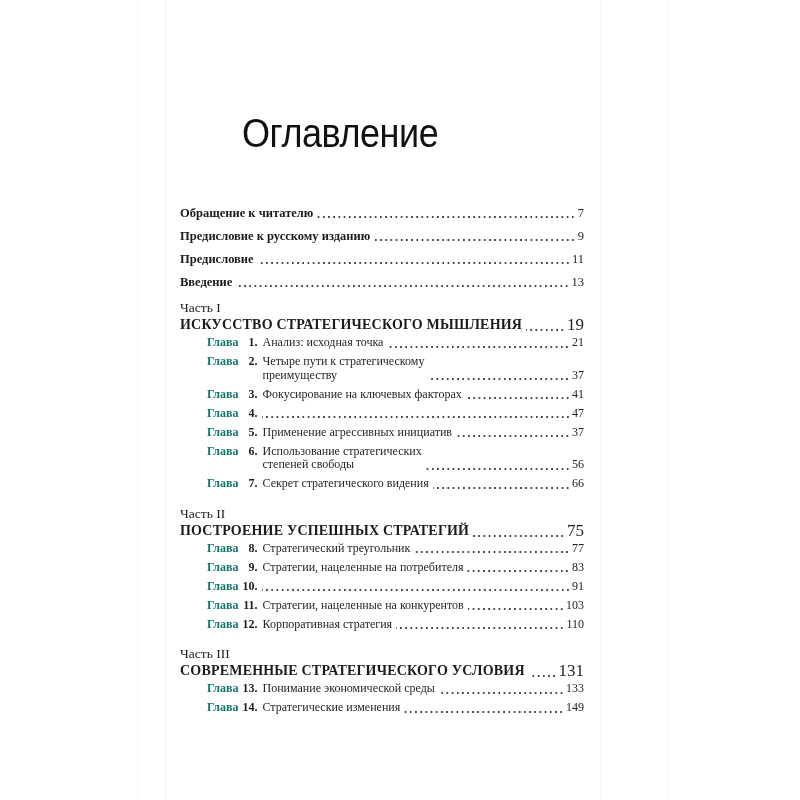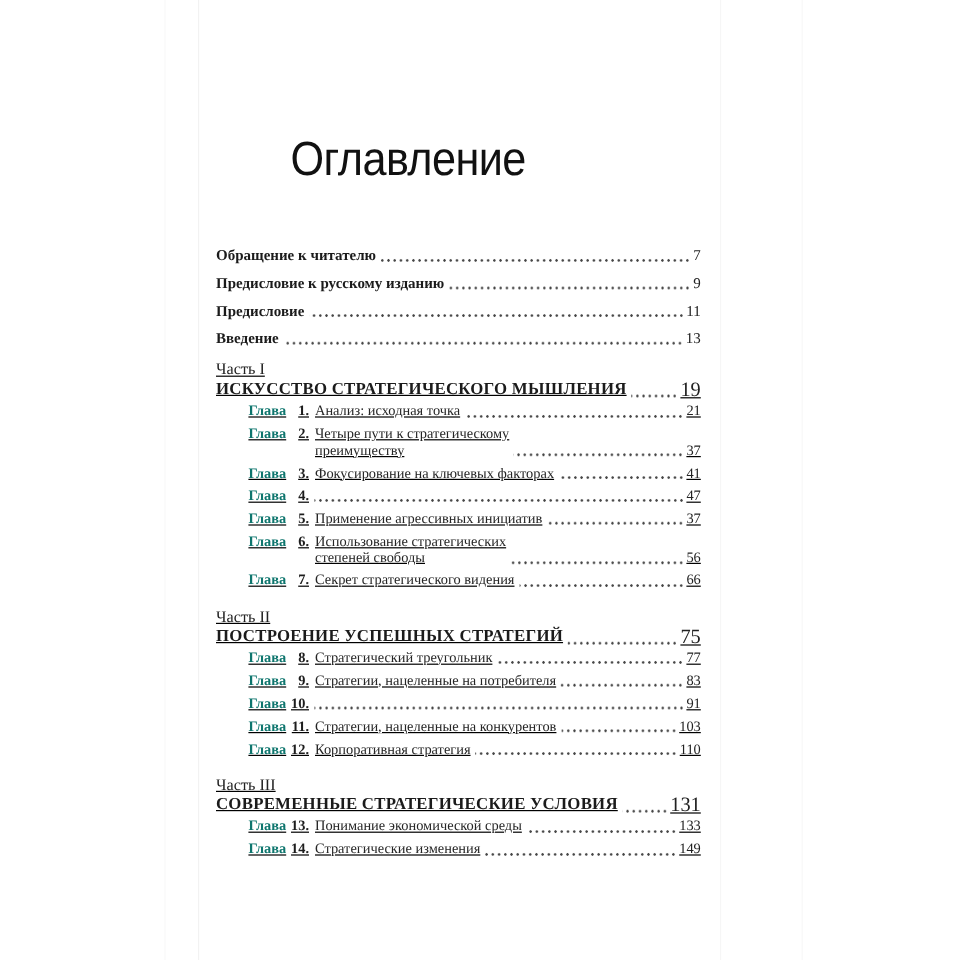--- a/index.html
+++ b/index.html
@@ -37,21 +37,21 @@
     background-repeat:repeat-x;
     background-position:right 50%;
   }
   .pg{flex:none;font-weight:400;color:#222222;}
 
   .fm{margin-top:53px;}
   .fm-row{font-size:12.5px;line-height:14px;margin-bottom:9px;color:#1b1b1b;justify-content:flex-end;}
   .fm-label{font-weight:700;flex:none;}
   .fm-row .pg{font-size:12.5px;}
 
-  .part{margin-top:11px;text-decoration:underline;}
+  .part{margin-top:11px;}
   .part + .part{margin-top:15px;}
   .part-label{font-size:13.5px;line-height:15px;margin-bottom:2px;color:#222222;}
   .pt-row{font-size:14px;line-height:16px;margin-bottom:3px;color:#1b1b1b;justify-content:center;}
   .pt-title{font-weight:700;letter-spacing:0.2px;flex:none;}
   .pt-row .pg{font-size:17px;}
 
   .ch-row{font-size:12px;line-height:13.5px;margin-bottom:5.5px;padding-left:27px;color:#262626;}
   .ch-label{font-weight:700;color:#0f766e;flex:none;align-self:flex-start;}
   .ch-num{font-weight:700;color:#1d1d1d;flex:none;align-self:flex-start;width:19px;text-align:right;}
   .ch-title{flex:0 1 auto;margin-left:5px;white-space:pre-line;}
@@ -194,21 +194,21 @@
         <span class="ch-title">Корпоративная стратегия</span>
         <span class="dots"></span>
         <span class="pg">110</span>
       </div>
     </div>
   </div>
 
   <div class="part">
     <div class="part-label">Часть III</div>
     <div class="row pt-row">
-      <span class="pt-title">СОВРЕМЕННЫЕ СТРАТЕГИЧЕСКИЕ УСЛОВИЯ</span>
+      <span class="pt-title">СОВРЕМЕННЫЕ СТРАТЕГИЧЕСКОГО УСЛОВИЯ</span>
       <span class="dots"></span>
       <span class="pg">131</span>
     </div>
     <div>
       <div class="row ch-row">
         <span class="ch-label">Глава</span>
         <span class="ch-num">13.</span>
         <span class="ch-title">Понимание экономической среды</span>
         <span class="dots"></span>
         <span class="pg">133</span>

